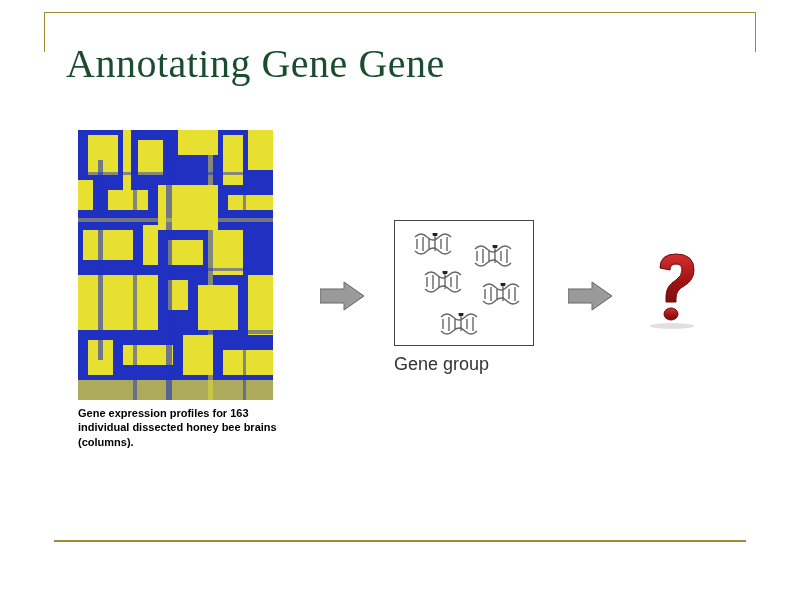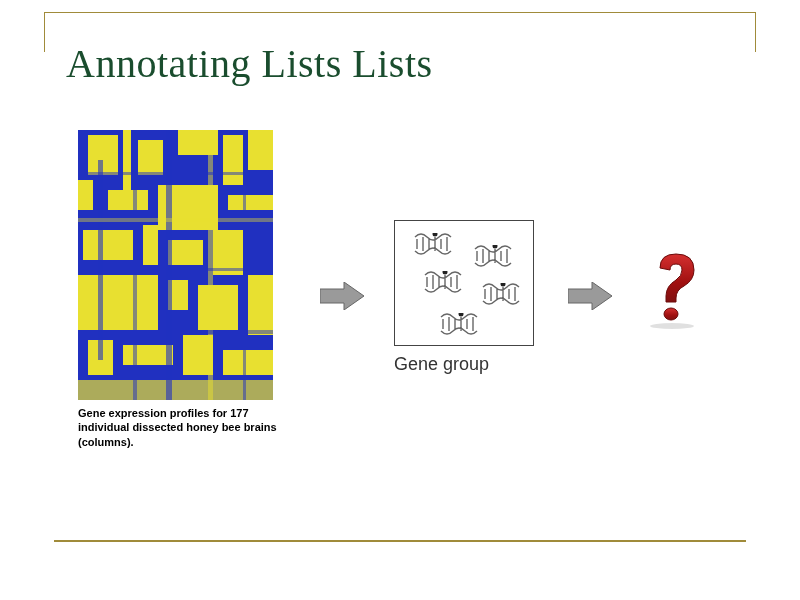--- a/index.html
+++ b/index.html
@@ -109,21 +109,21 @@
     .helix {
       position: absolute;
     }
     .helix svg { width: 40px; height: 22px; }
   </style>
 </head>
 <body>
 
 <div class="title-wrapper">
   <div class="title-border-top"></div>
-  <div class="title-text">Annotating Lists Lists</div>
+  <div class="title-text">Annotating Gene Gene</div>
 </div>
 
 <div class="content">
 
   <div class="heatmap">
     <div class="heatmap-img">
       <svg viewBox="0 0 195 270" preserveAspectRatio="none">
         <rect width="195" height="270" fill="#2030c0"></rect>
         <g>
           <rect x="10" y="5" width="30" height="40" fill="#e8e030"></rect>
@@ -154,21 +154,21 @@
           <rect x="88" y="0" width="6" height="270" fill="#2030c0" opacity="0.6"></rect>
           <rect x="130" y="0" width="5" height="270" fill="#e8e030" opacity="0.5"></rect>
           <rect x="165" y="0" width="3" height="270" fill="#2030c0" opacity="0.5"></rect>
           <rect x="0" y="42" width="195" height="3" fill="#2030c0" opacity="0.5"></rect>
           <rect x="0" y="88" width="195" height="4" fill="#e8e030" opacity="0.4"></rect>
           <rect x="0" y="138" width="195" height="3" fill="#2030c0" opacity="0.5"></rect>
           <rect x="0" y="200" width="195" height="4" fill="#2030c0" opacity="0.5"></rect>
         </g>
       </svg>
     </div>
-    <div class="heatmap-caption">Gene expression profiles for 177 individual dissected honey bee brains (columns).</div>
+    <div class="heatmap-caption">Gene expression profiles for 163 individual dissected honey bee brains (columns).</div>
   </div>
 
   <div class="arrow arrow1">
     <svg viewBox="0 0 44 28">
       <polygon points="0,7 24,7 24,0 44,14 24,28 24,21 0,21" fill="#9a9a9a" stroke="#666" stroke-width="1"></polygon>
     </svg>
   </div>
 
   <div class="gene-box">
     <div class="helix" style="top:12px;left:18px">

